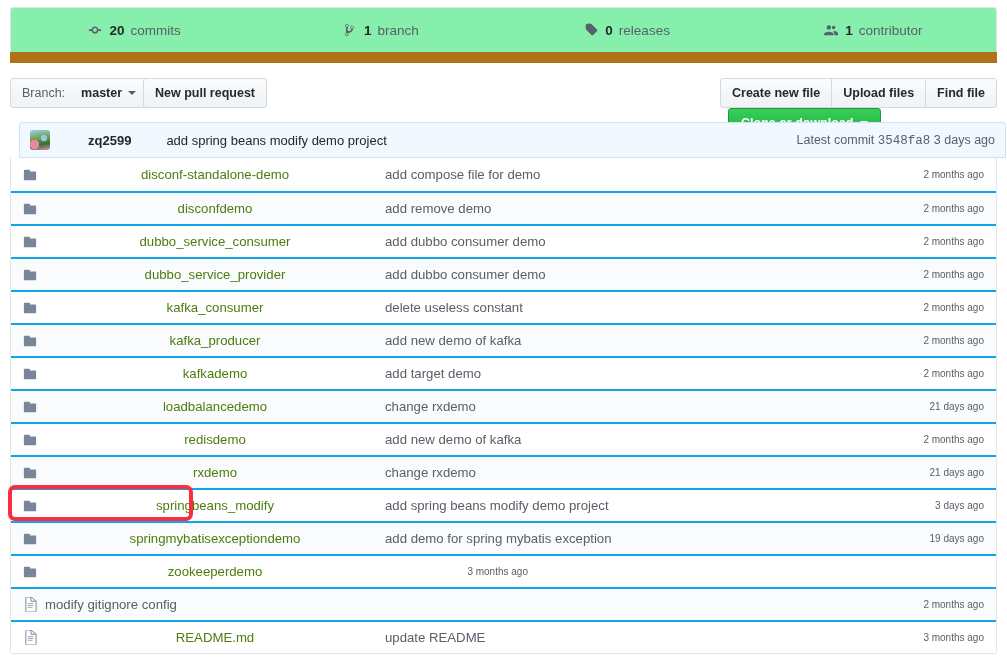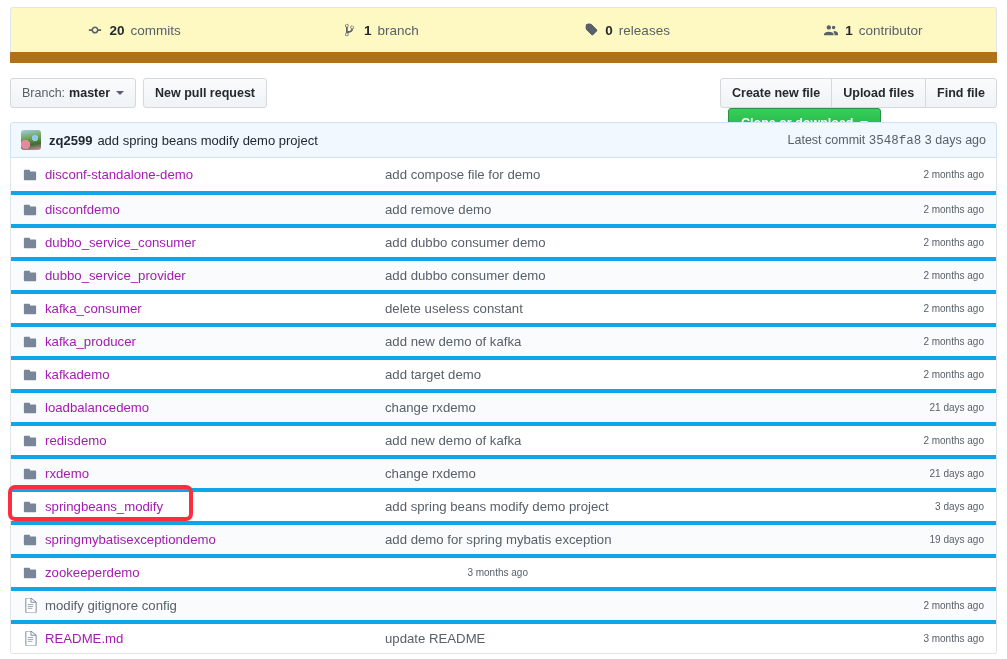--- a/index.html
+++ b/index.html
@@ -18,21 +18,21 @@
   }
 
   
   .stats-box {
     position: absolute;
     left: 10px; top: 7px;
     width: 987px; height: 45px;
     border: 1px solid #e1e4e8;
     border-bottom: none;
     border-radius: 3px 3px 0 0;
-    background: #fef9c3;
+    background: #86efac;
     display: flex;
     align-items: center;
   }
   .stat {
     flex: 1 1 0;
     display: flex;
     align-items: center;
     justify-content: center;
     gap: 6px;
     font-size: 13.5px;
@@ -81,21 +81,21 @@
     border-radius: 3px;
     cursor: pointer;
     white-space: nowrap;
     vertical-align: top;
   }
   .btn-branch {
     position: absolute; left: 0; top: 0;
     font-weight: normal;
     color: #586069;
   }
-  .btn-branch b { color: #24292e; margin-left: 4px; }
+  .btn-branch b { color: #24292e; margin-left: 16px; }
   .caret {
     display: inline-block;
     width: 0; height: 0;
     margin-left: 6px;
     border-left: 4px solid transparent;
     border-right: 4px solid transparent;
     border-top: 4px solid currentColor;
     vertical-align: middle;
   }
   .btn-npr { position: absolute; left: 133px; top: 0; }
@@ -114,28 +114,29 @@
     margin-left: 8px;
     color: #fff;
     background: linear-gradient(#34d058, #28a745);
     border-color: #2a9147;
     padding: 0 12px;
   }
 
   
   .commit-bar {
     position: absolute;
-    left: 10px; top: 122px;
+    left: 19px; top: 122px;
     width: 987px; height: 36px;
     background: #f1f8ff;
     border: 1px solid #cfe3f7;
     border-radius: 3px 3px 0 0;
     display: flex;
     align-items: center;
     padding: 0 10px;
+    gap: 30px;
   }
   .avatar {
     width: 20px; height: 20px;
     border-radius: 3px;
     flex: none;
     margin-right: 8px;
     background:
       radial-gradient(circle at 22% 72%, #e38aa0 0 22%, transparent 23%),
       radial-gradient(circle at 70% 40%, #8fc9e8 0 18%, transparent 19%),
       linear-gradient(170deg, #9fd0e8 0%, #6fa04f 42%, #3f6b33 70%, #d98fa8 100%);
@@ -175,42 +176,43 @@
     border: 1px solid #e1e4e8;
     border-top: none;
     border-radius: 0 0 3px 3px;
     background: #fff;
     overflow: hidden;
   }
   .file-row {
     display: flex;
     align-items: center;
     height: 33px;
-    border-top: 4px solid #0ea5e9;
+    border-top: 2px solid #0ea5e9;
     background: #fff;
     font-size: 13.2px;
     cursor: pointer;
   }
   .file-row:first-child { border-top: none; }
   .file-row.alt { background: #fafbfc; }
   .cell-icon {
     width: 34px;
     flex: none;
     display: flex;
     align-items: center;
     justify-content: center;
     padding-left: 4px;
   }
   .cell-name {
     width: 340px;
     flex: none;
-    color: #a21caf;
+    color: #4d7c0f;
     white-space: nowrap;
     overflow: hidden;
     text-overflow: ellipsis;
+    text-align: center;
   }
   .cell-msg {
     flex: 1 1 auto;
     color: #586069;
     white-space: nowrap;
     overflow: hidden;
     text-overflow: ellipsis;
     padding-right: 14px;
   }
   .cell-age {

